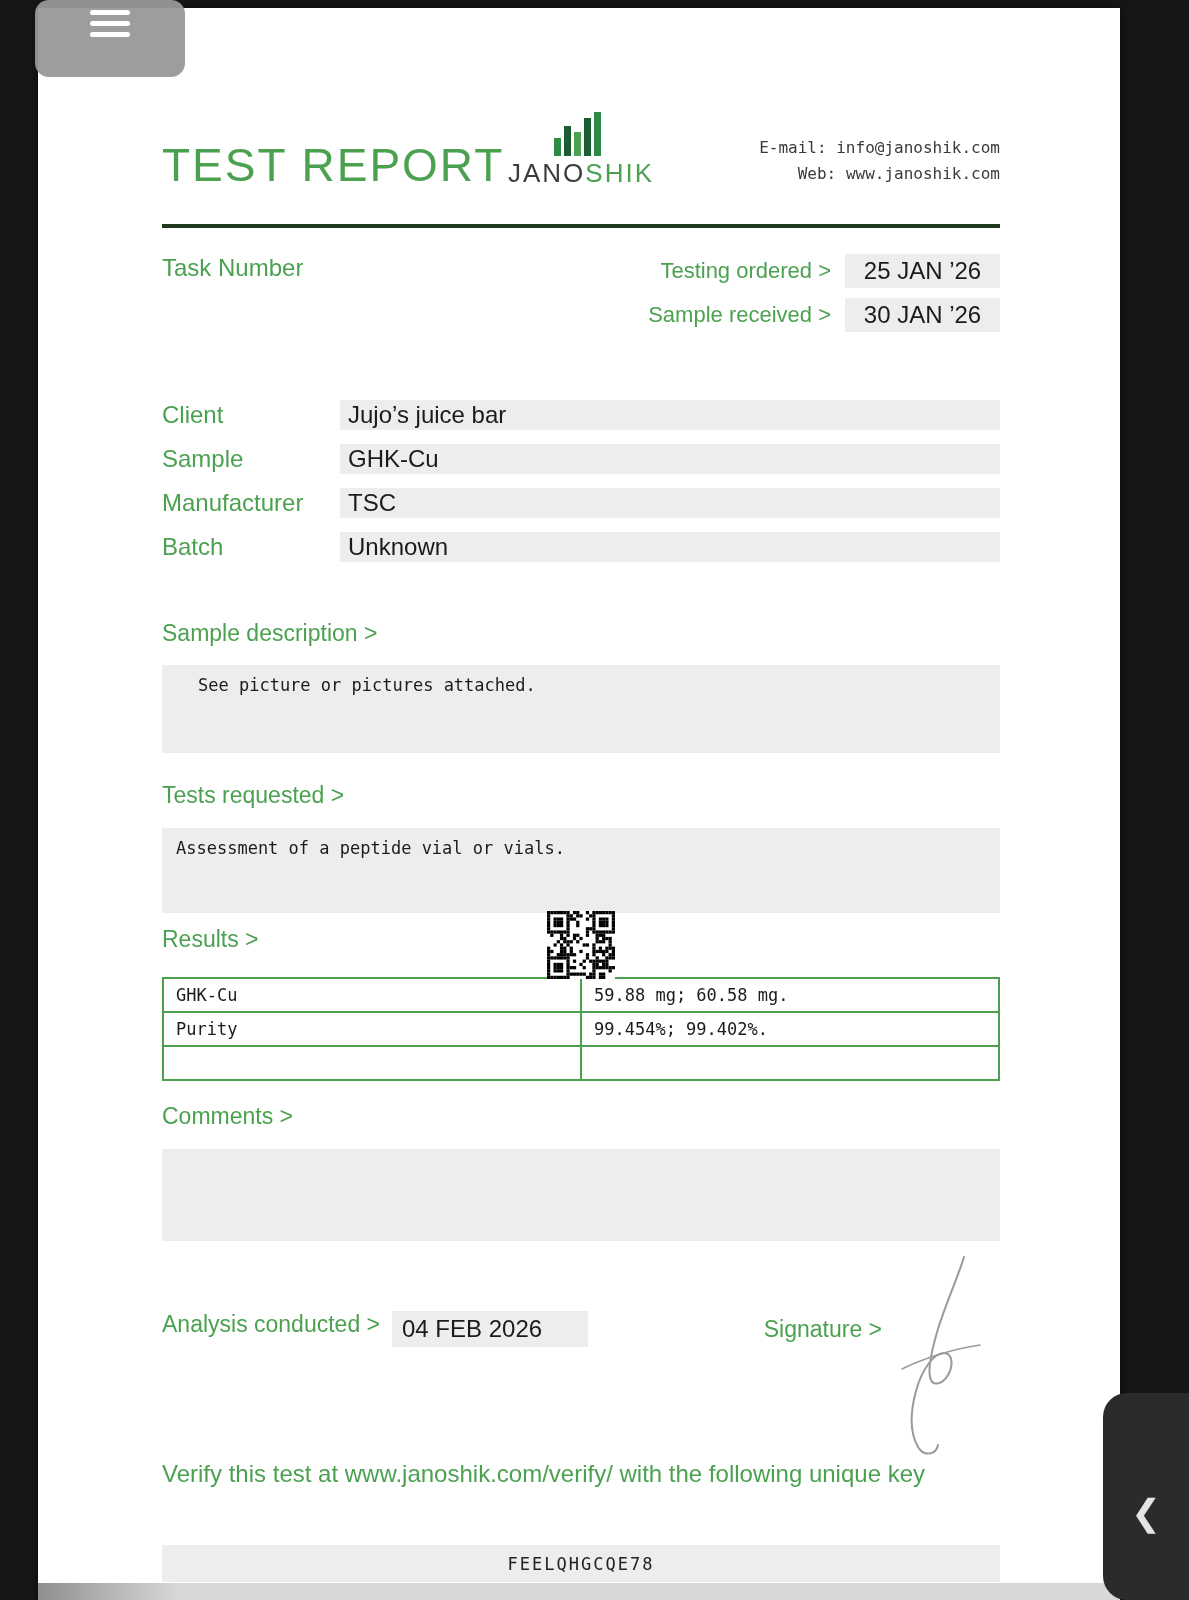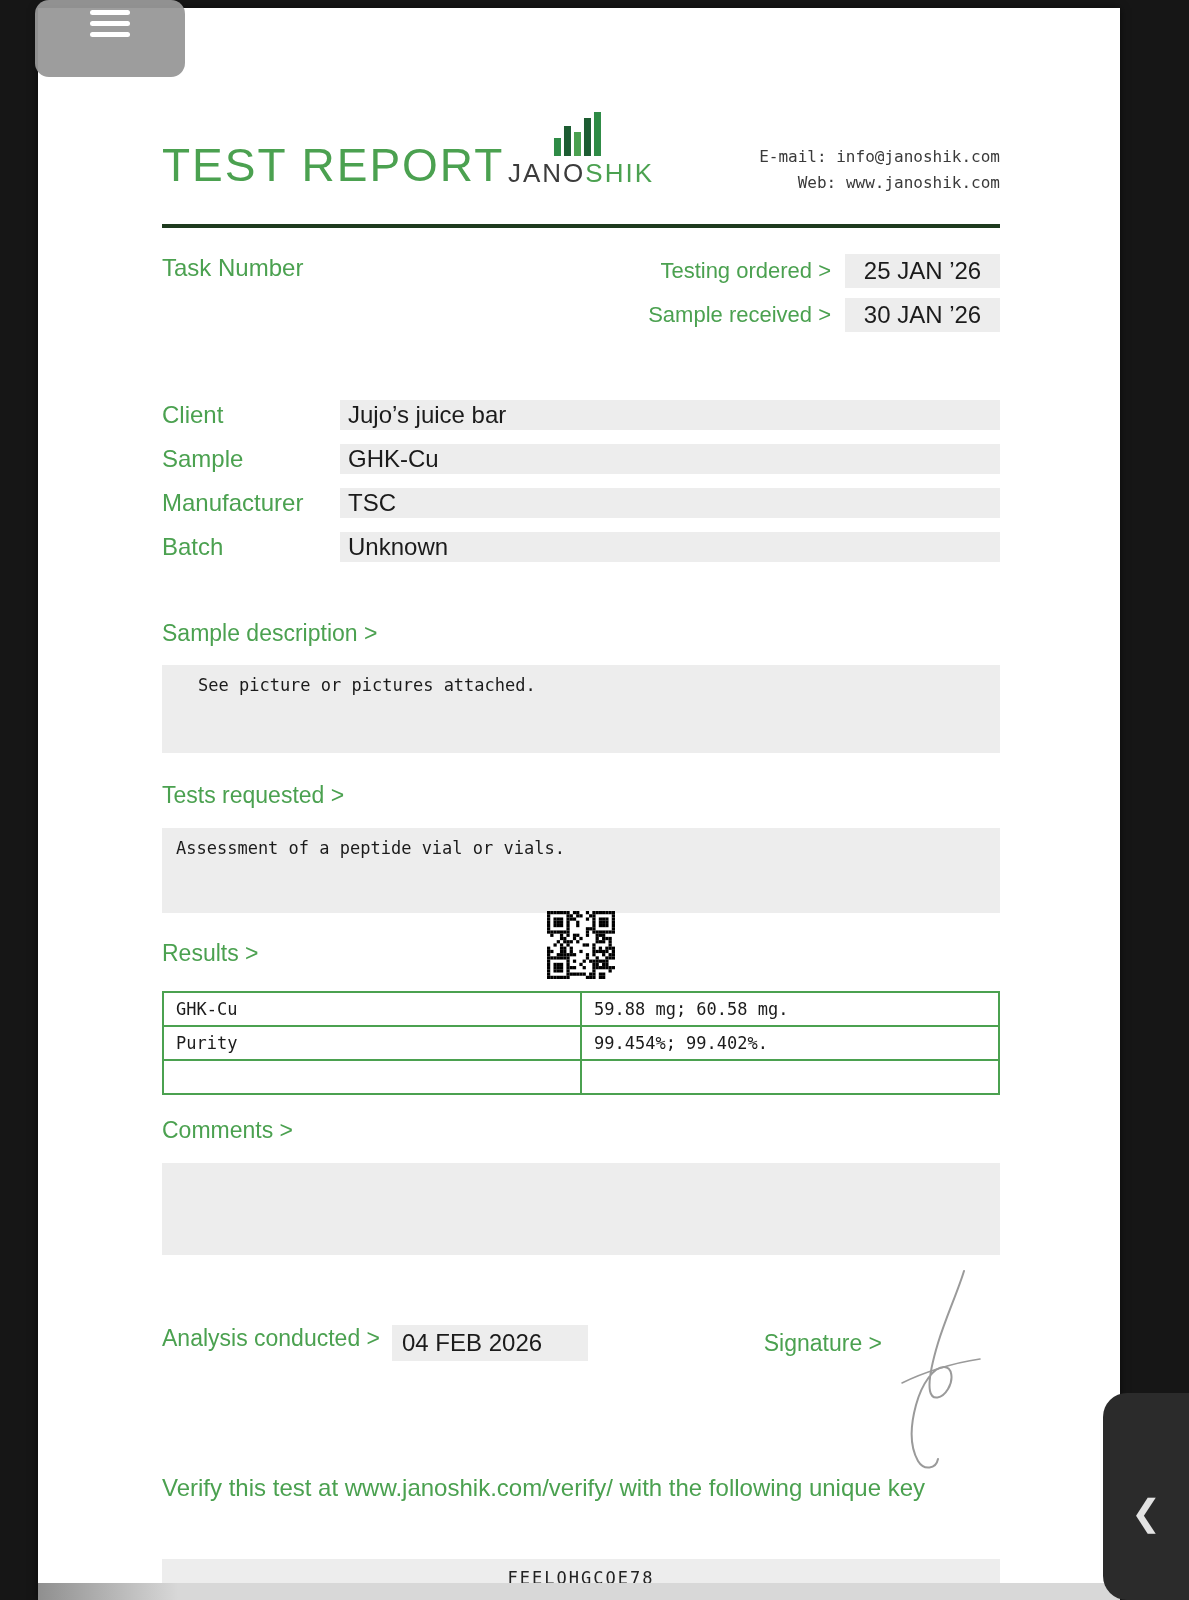--- a/index.html
+++ b/index.html
@@ -25,21 +25,21 @@
   .nav-pill{position:absolute;right:0;top:1393px;width:86px;height:207px;background:#2b2b2b;border-top-left-radius:24px;border-bottom-left-radius:24px;z-index:30;cursor:pointer;text-align:center;}
   .nav-pill .glyph{display:inline-block;margin-top:102px;font-size:36px;color:#e3e3e3;line-height:1;}
 
   
   .header{position:relative;height:100px;}
   .title{position:absolute;left:0;top:30px;margin:0;font-size:46px;font-weight:normal;letter-spacing:2px;color:var(--accent);line-height:1;}
   .logo{position:absolute;left:50%;top:0;transform:translateX(-50%);text-align:center;}
   .logo-chart{display:block;margin:0 auto 4px auto;}
   .logo-text{font-size:26px;font-weight:normal;letter-spacing:2px;color:#3c3c3c;line-height:1;}
   .logo-text .green{color:var(--accent);}
-  .contact{position:absolute;right:0;top:32px;text-align:right;font-family:"DejaVu Sans Mono",monospace;font-size:16px;color:#3a3a3a;line-height:26px;}
+  .contact{position:absolute;right:0;top:23px;text-align:right;font-family:"DejaVu Sans Mono",monospace;font-size:16px;color:#3a3a3a;line-height:26px;}
 
   .divider{margin-top:12px;height:4px;background:var(--divider);}
 
   
   .meta-row{margin-top:26px;display:flex;justify-content:space-between;align-items:flex-start;}
   .task-group{display:flex;align-items:center;}
   .label-green{color:var(--accent);font-size:24px;}
   .task-group .label-green{width:178px;}
   .field{background:var(--field_bg);color:var(--text);font-size:24px;display:inline-flex;align-items:center;}
   .task-field{width:240px;height:34px;padding-left:10px;}
@@ -55,21 +55,21 @@
 
   
   .section-label{color:var(--accent);font-size:23px;line-height:27px;}
   .sec-desc-label{margin-top:58px;}
   .gray-box{background:var(--field_bg);font-family:"DejaVu Sans Mono",monospace;font-size:17px;color:var(--text);padding:10px 14px;}
   .desc-box{margin-top:18px;height:88px;padding-left:36px;}
   .tr-label{margin-top:29px;}
   .tests-box{margin-top:19px;height:85px;}
 
   
-  .results-header{position:relative;height:78px;}
+  .results-header{position:relative;height:64px;}
   .results-label{position:absolute;left:0;bottom:24px;}
   .qr{position:absolute;left:50%;top:-2px;transform:translateX(-50%);width:68px;height:68px;}
   .qr svg{display:block;fill:#000;background:#fff;}
   .results-table{width:100%;border-collapse:collapse;}
   .results-table td{border:2px solid var(--accent);height:34px;padding:0 0 0 12px;font-family:"DejaVu Sans Mono",monospace;font-size:17px;color:var(--text);}
   .results-table td.c1{width:50%;}
 
   .comments-label{margin-top:22px;}
   .comments-box{margin-top:19px;height:92px;}
 

